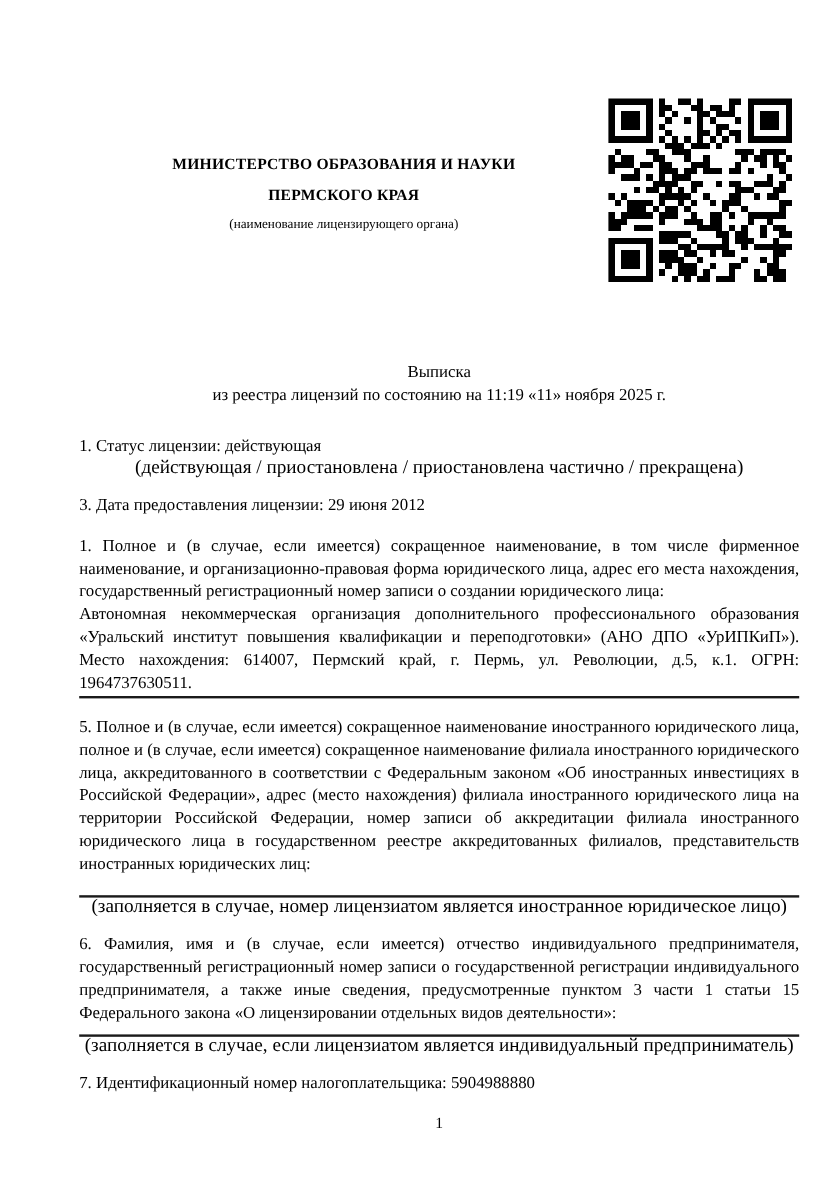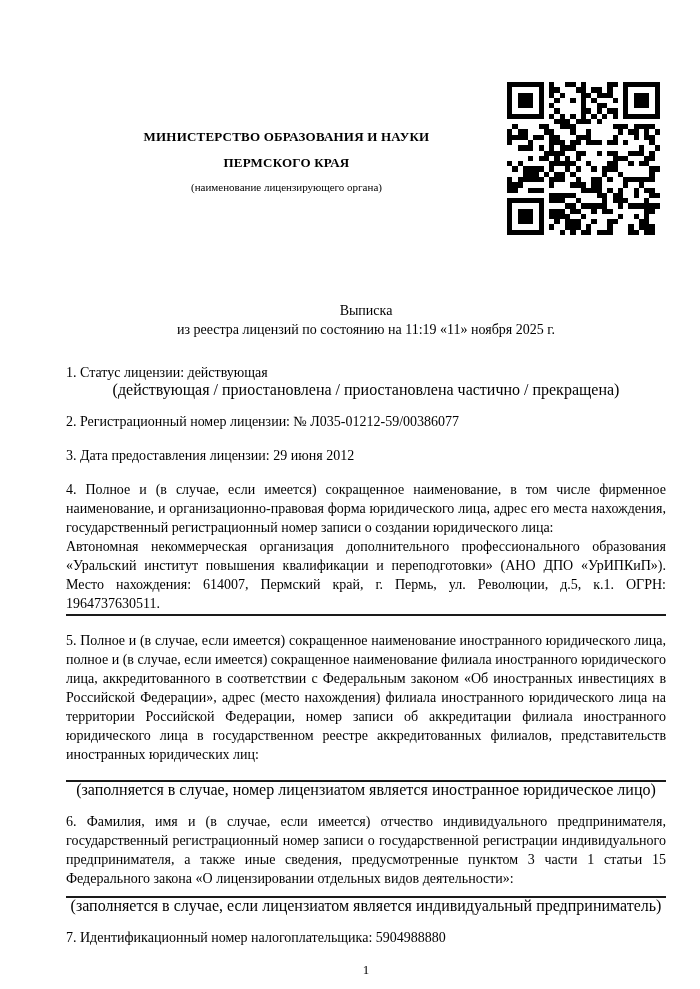--- a/index.html
+++ b/index.html
@@ -506,30 +506,27 @@
     <div>из реестра лицензий по состоянию на 11:19 «11» ноября 2025 г.</div>
   </div>
 
   <div class="items">
 
     <div class="item">
       <div class="item-line">1. Статус лицензии: действующая</div>
       <div class="fill-caption">(действующая / приостановлена / приостановлена частично / прекращена)</div>
     </div>
 
-    <div class="item">
-      <div class="item-line">2. Регистрационный номер лицензии: № Л035-01212-59/00386077</div>
-    </div>
 
     <div class="item">
       <div class="item-line">3. Дата предоставления лицензии: 29 июня 2012</div>
     </div>
 
     <div class="item">
-      <div class="item-par">4. Полное и (в случае, если имеется) сокращенное наименование, в том числе фирменное наименование, и организационно-правовая форма юридического лица, адрес его места нахождения, государственный регистрационный номер записи о создании юридического лица:</div>
+      <div class="item-par">1. Полное и (в случае, если имеется) сокращенное наименование, в том числе фирменное наименование, и организационно-правовая форма юридического лица, адрес его места нахождения, государственный регистрационный номер записи о создании юридического лица:</div>
       <div class="item-par">Автономная некоммерческая организация дополнительного профессионального образования «Уральский институт повышения квалификации и переподготовки» (АНО ДПО «УрИПКиП»). Место нахождения: 614007, Пермский край, г. Пермь, ул. Революции, д.5, к.1. ОГРН: 1964737630511.</div>
       <div class="rule"></div>
     </div>
 
     <div class="item">
       <div class="item-par">5. Полное и (в случае, если имеется) сокращенное наименование иностранного юридического лица, полное и (в случае, если имеется) сокращенное наименование филиала иностранного юридического лица, аккредитованного в соответствии с Федеральным законом «Об иностранных инвестициях в Российской Федерации», адрес (место нахождения) филиала иностранного юридического лица на территории Российской Федерации, номер записи об аккредитации филиала иностранного юридического лица в государственном реестре аккредитованных филиалов, представительств иностранных юридических лиц:</div>
       <div class="blank-gap"></div>
       <div class="rule"></div>
       <div class="fill-caption">(заполняется в случае, номер лицензиатом является иностранное юридическое лицо)</div>
     </div>

